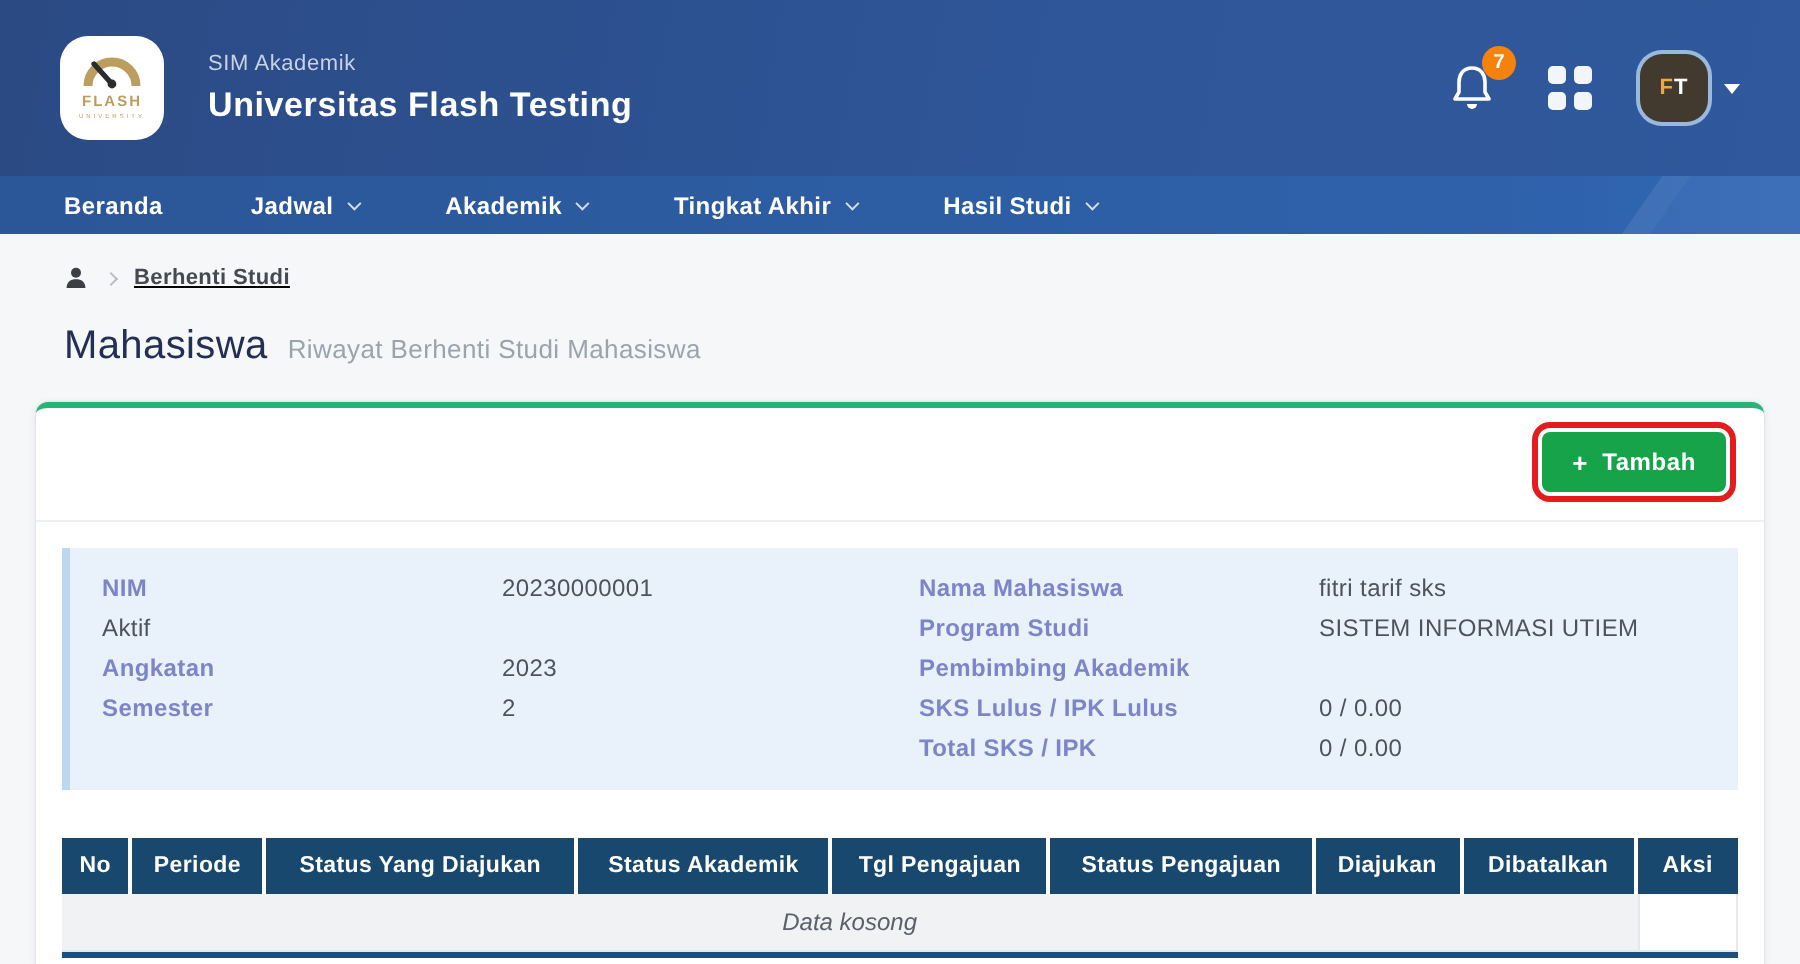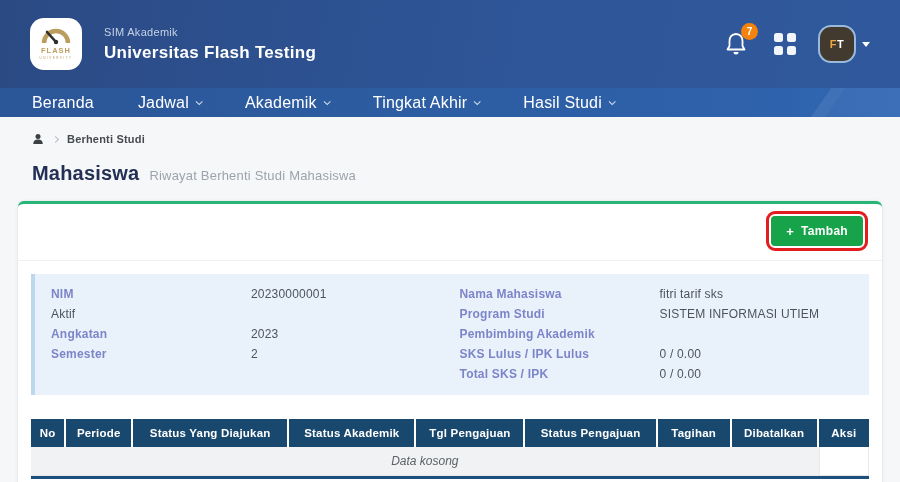--- a/index.html
+++ b/index.html
@@ -35,31 +35,31 @@
     font-size:11px; font-weight:bold; letter-spacing:.5px;
   }
   .avatar .i1{ color:#eca746; } .avatar .i2{ color:#ffffff; }
   .caret-down{ width:0; height:0; border-left:4px solid transparent; border-right:4px solid transparent; border-top:5px solid #ffffff; }
 
   
   .main-nav{
     height:29px; background:linear-gradient(90deg,#2b5697 0%,#2e62ab 85%,#3168b4 100%);
     display:flex; align-items:center; padding:0 32px; gap:44px; position:relative; overflow:hidden;
   }
-  .nav-item{ display:flex; align-items:center; gap:7px; color:#ffffff; font-size:16px; font-weight:400; letter-spacing:.2px; cursor:pointer; white-space:nowrap; }
+  .nav-item{ display:flex; align-items:center; gap:7px; color:#ffffff; font-size:12px; font-weight:700; letter-spacing:.2px; cursor:pointer; white-space:nowrap; }
   .chev{ width:5px; height:5px; border-right:1.4px solid rgba(255,255,255,.8); border-bottom:1.4px solid rgba(255,255,255,.8); transform:rotate(45deg) translateY(-1px); }
   .nav-deco{ position:absolute; right:-10px; top:-14px; width:90px; height:60px; background:rgba(255,255,255,.05); transform:skewX(-35deg); border-left:14px solid rgba(255,255,255,0.04); }
 
   
   .content{ padding:16px 18px 0 18px; }
-  .breadcrumb{ display:flex; align-items:center; gap:9px; margin-left:14px; }
+  .breadcrumb{ display:flex; align-items:center; gap:9px; margin-left:14px;text-decoration:underline; }
   .bc-sep{ width:5px; height:5px; border-right:1.4px solid #b9bec6; border-bottom:1.4px solid #b9bec6; transform:rotate(-45deg); }
   .bc-text{ font-size:11px; font-weight:600; color:#46494f; letter-spacing:.2px; }
   .title-row{ margin:17px 0 0 14px; display:flex; align-items:baseline; gap:10px; }
-  .page-title{ font-size:20px; font-weight:700; color:#232f55; letter-spacing:.2px; }
+  .page-title{ font-size:20px; font-weight:400; color:#232f55; letter-spacing:.2px; }
   .page-subtitle{ font-size:13px; color:#9ca3ad; letter-spacing:.2px; }
 
   
   .card{
     margin-top:16px; background:#ffffff; border-radius:6px;
     border-top:3px solid #26b577;
     box-shadow:0 1px 4px rgba(40,50,70,.10), 0 0 1px rgba(40,50,70,.18);
     padding-bottom:9px;
   }
   .toolbar{ display:flex; justify-content:flex-end; align-items:center; padding:12px 16px 14px 16px; border-bottom:1px solid #eef0f3; }
@@ -240,21 +240,21 @@
             <col style="width:6%">
         </colgroup>
         <thead>
           <tr>
             <th>No</th>
             <th>Periode</th>
             <th>Status Yang Diajukan</th>
             <th>Status Akademik</th>
             <th>Tgl Pengajuan</th>
             <th>Status Pengajuan</th>
-            <th>Tagihan</th>
+            <th>Diajukan</th>
             <th>Dibatalkan</th>
             <th>Aksi</th>
           </tr>
         </thead>
         <tbody>
           <tr>
             <td class="empty-cell" colspan="8">Data kosong</td>
             <td class="aksi-empty"></td>
           </tr>
         </tbody>

